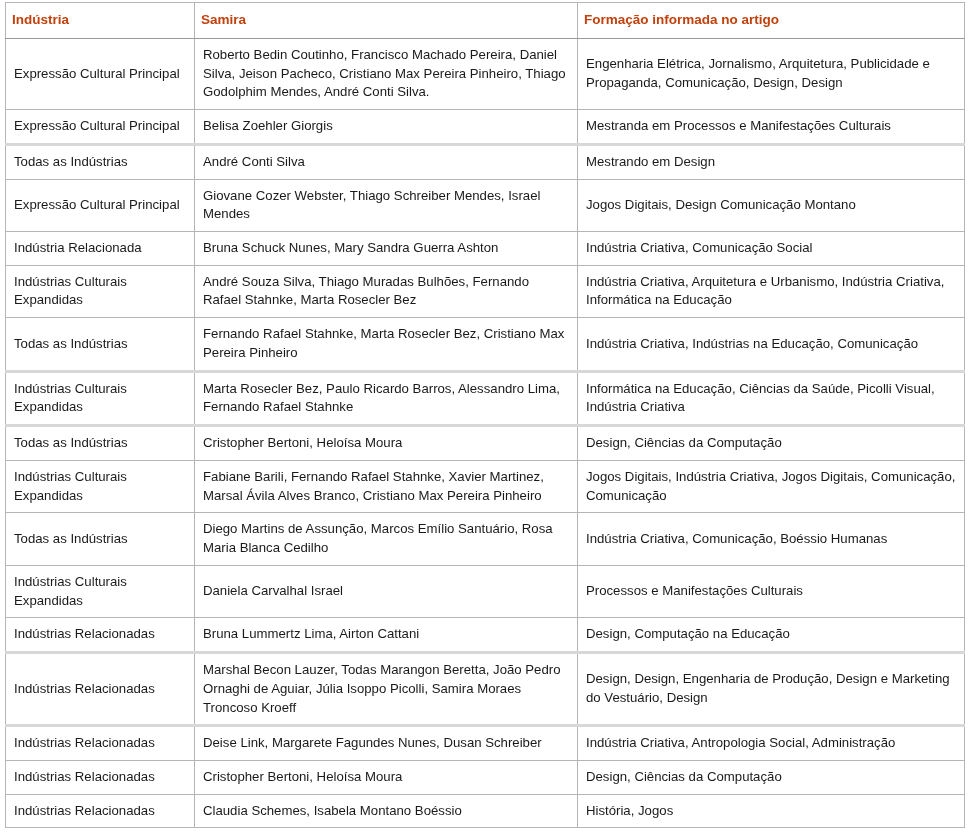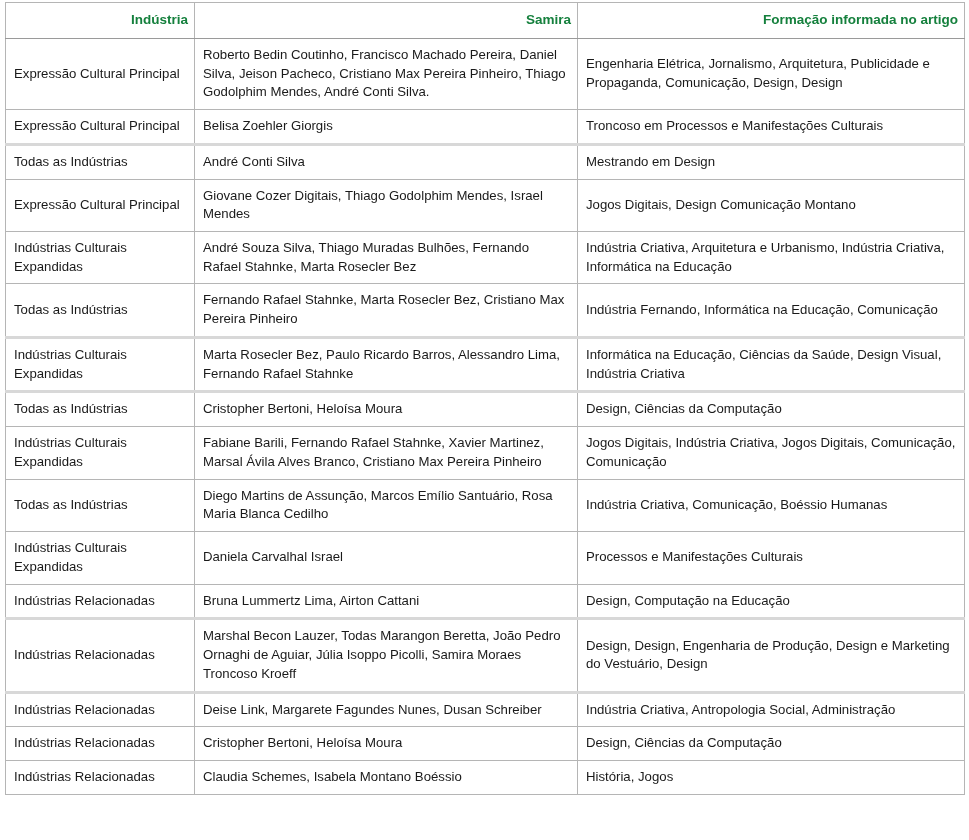--- a/index.html
+++ b/index.html
@@ -41,27 +41,27 @@
   table.data-table td {
     border-left: 1px solid #b5b5b5;
     border-right: 1px solid #b5b5b5;
     border-top: 1px solid #b5b5b5;
     border-bottom: 1px solid #b5b5b5;
     vertical-align: middle;
     box-sizing: border-box;
   }
 
   table.data-table thead th {
-    text-align: right;
+    text-align: left;
     font-weight: bold;
     font-size: 13.5px;
     padding: 9px 6px 9px 6px;
     line-height: 1.25;
     border-bottom: 1px solid #9a9a9a;
-    color: #15803d;
+    color: #c2410c;
   }
 
   table.data-table tbody td {
     font-size: 13.2px;
     line-height: 1.42;
     padding: 7px 8px 7px 8px;
     text-align: left;
     color: #1a1a1a;
   }
 
@@ -105,76 +105,87 @@
           </td>
         </tr>
         <tr>
           <td>
             <span class="cell-text">Expressão Cultural Principal</span>
           </td>
           <td>
             <span class="cell-text">Belisa Zoehler Giorgis</span>
           </td>
           <td>
-            <span class="cell-text">Troncoso em Processos e Manifestações Culturais</span>
+            <span class="cell-text">Mestranda em Processos e Manifestações Culturais</span>
           </td>
         </tr>
         <tr class="thick-rule">
           <td>
             <span class="cell-text">Todas as Indústrias</span>
           </td>
           <td>
             <span class="cell-text">André Conti Silva</span>
           </td>
           <td>
             <span class="cell-text">Mestrando em Design</span>
           </td>
         </tr>
         <tr>
           <td>
             <span class="cell-text">Expressão Cultural Principal</span>
           </td>
           <td>
-            <span class="cell-text">Giovane Cozer Digitais, Thiago Godolphim Mendes, Israel Mendes</span>
+            <span class="cell-text">Giovane Cozer Webster, Thiago Schreiber Mendes, Israel Mendes</span>
           </td>
           <td>
             <span class="cell-text">Jogos Digitais, Design Comunicação Montano</span>
           </td>
         </tr>
         <tr>
           <td>
+            <span class="cell-text">Indústria Relacionada</span>
+          </td>
+          <td>
+            <span class="cell-text">Bruna Schuck Nunes, Mary Sandra Guerra Ashton</span>
+          </td>
+          <td>
+            <span class="cell-text">Indústria Criativa, Comunicação Social</span>
+          </td>
+        </tr>
+        <tr>
+          <td>
             <span class="cell-text">Indústrias Culturais Expandidas</span>
           </td>
           <td>
             <span class="cell-text">André Souza Silva, Thiago Muradas Bulhões, Fernando Rafael Stahnke, Marta Rosecler Bez</span>
           </td>
           <td>
             <span class="cell-text">Indústria Criativa, Arquitetura e Urbanismo, Indústria Criativa, Informática na Educação</span>
           </td>
         </tr>
         <tr>
           <td>
             <span class="cell-text">Todas as Indústrias</span>
           </td>
           <td>
             <span class="cell-text">Fernando Rafael Stahnke, Marta Rosecler Bez, Cristiano Max Pereira Pinheiro</span>
           </td>
           <td>
-            <span class="cell-text">Indústria Fernando, Informática na Educação, Comunicação</span>
+            <span class="cell-text">Indústria Criativa, Indústrias na Educação, Comunicação</span>
           </td>
         </tr>
         <tr class="thick-rule">
           <td>
             <span class="cell-text">Indústrias Culturais Expandidas</span>
           </td>
           <td>
             <span class="cell-text">Marta Rosecler Bez, Paulo Ricardo Barros, Alessandro Lima, Fernando Rafael Stahnke</span>
           </td>
           <td>
-            <span class="cell-text">Informática na Educação, Ciências da Saúde, Design Visual, Indústria Criativa</span>
+            <span class="cell-text">Informática na Educação, Ciências da Saúde, Picolli Visual, Indústria Criativa</span>
           </td>
         </tr>
         <tr class="thick-rule">
           <td>
             <span class="cell-text">Todas as Indústrias</span>
           </td>
           <td>
             <span class="cell-text">Cristopher Bertoni, Heloísa Moura</span>
           </td>
           <td>

